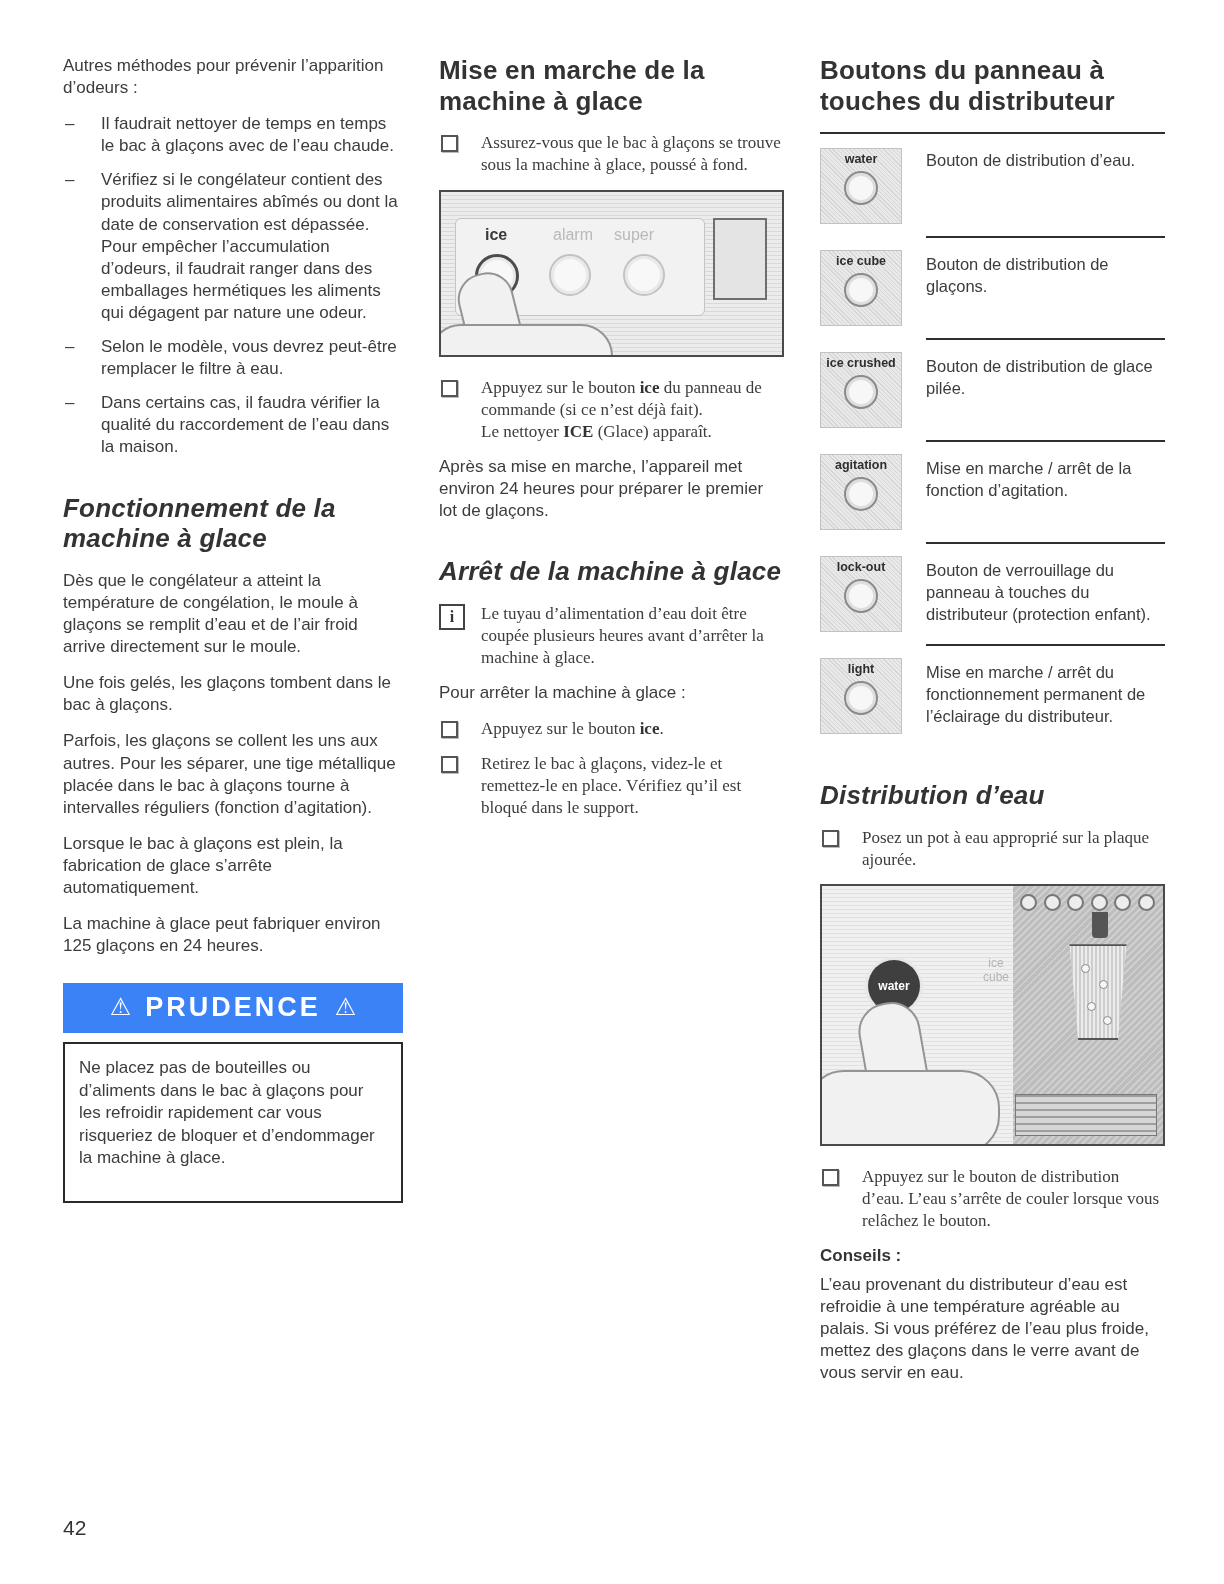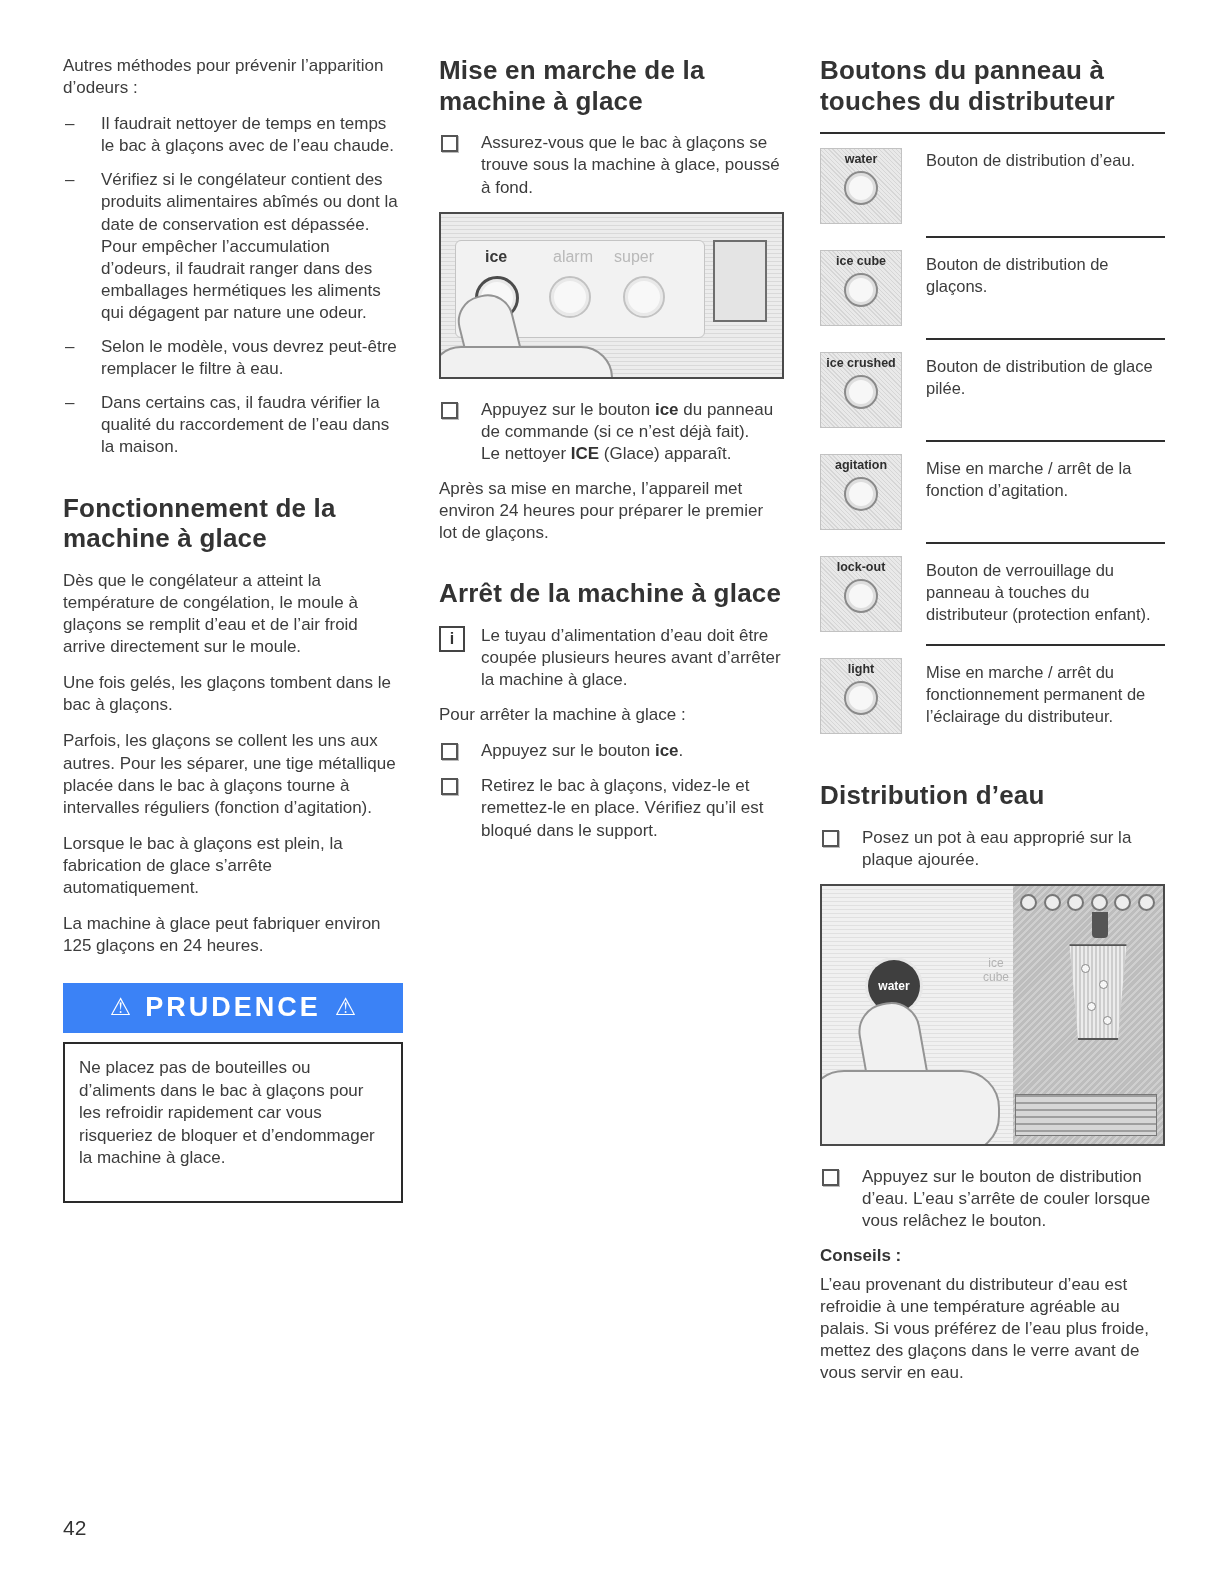--- a/index.html
+++ b/index.html
@@ -15,28 +15,28 @@
 
   p { margin:0 0 14px 0; font-size:17px; line-height:1.3; }
   h2 { margin:0 0 16px 0; font-size:26px; line-height:1.18; color:#333; letter-spacing:.2px; }
   .b { font-weight:bold; color:#333; }
 
   
   .dash-item { position:relative; padding-left:38px; margin-bottom:12px; font-size:17px; line-height:1.3; }
   .dash-item .dash { position:absolute; left:2px; top:0; }
 
   
-  .check-item { position:relative; padding-left:42px; margin-bottom:13px; font-size:17px; line-height:1.3; }
+  .check-item { position:relative; padding-left:42px; margin-bottom:13px; font-size:17px; line-height:1.3;font-family:Liberation Serif, serif; }
   .checkbox { position:absolute; left:2px; top:3px; width:13px; height:13px;
               border:2px solid #555; background:#fff; box-shadow:1px 1px 0 #bbb; }
   .infobox { position:absolute; left:0; top:1px; width:22px; height:22px; border:2px solid #444;
              font-weight:bold; font-size:16px; color:#333; text-align:center; line-height:22px; }
 
   
-  .section-gap { margin-top:34px; }
+  .section-gap { margin-top:34px;font-style:italic; }
 
   
   .warn { margin-top:26px; width:340px; }
   .warn-bar { background:#3b82f6; color:#fff; text-align:center; font-weight:bold;
               font-size:27px; letter-spacing:3px; padding:9px 0 10px; }
   .warn-bar .tri { font-size:24px; letter-spacing:0; padding:0 14px; vertical-align:1px; }
   .warn-body { border:2px solid #2a2a2a; margin-top:9px; padding:13px 14px 32px;
                font-size:17px; line-height:1.32; }
 
   .page-num { position:absolute; left:57px; top:1516px; font-size:21px; color:#333; }

